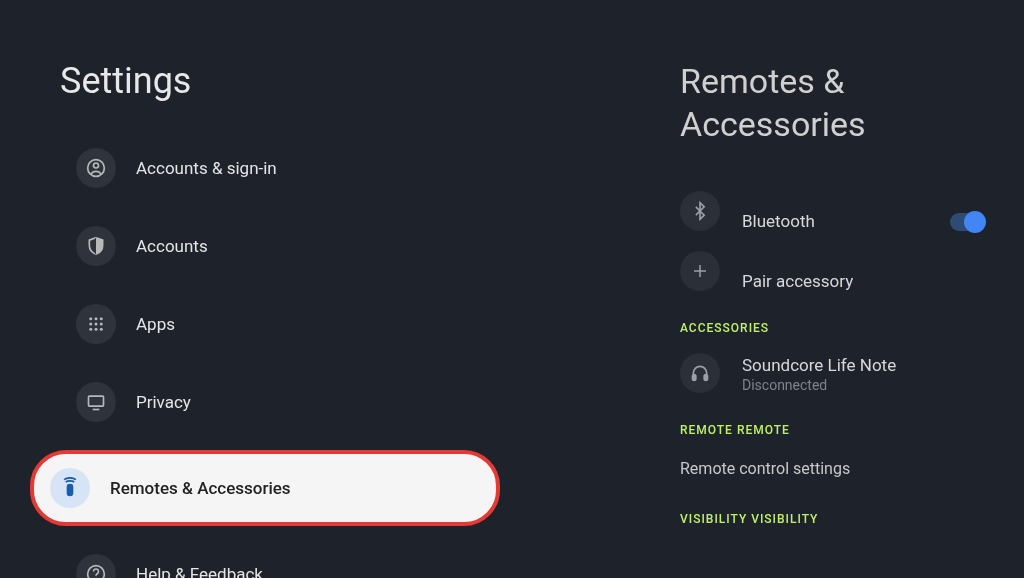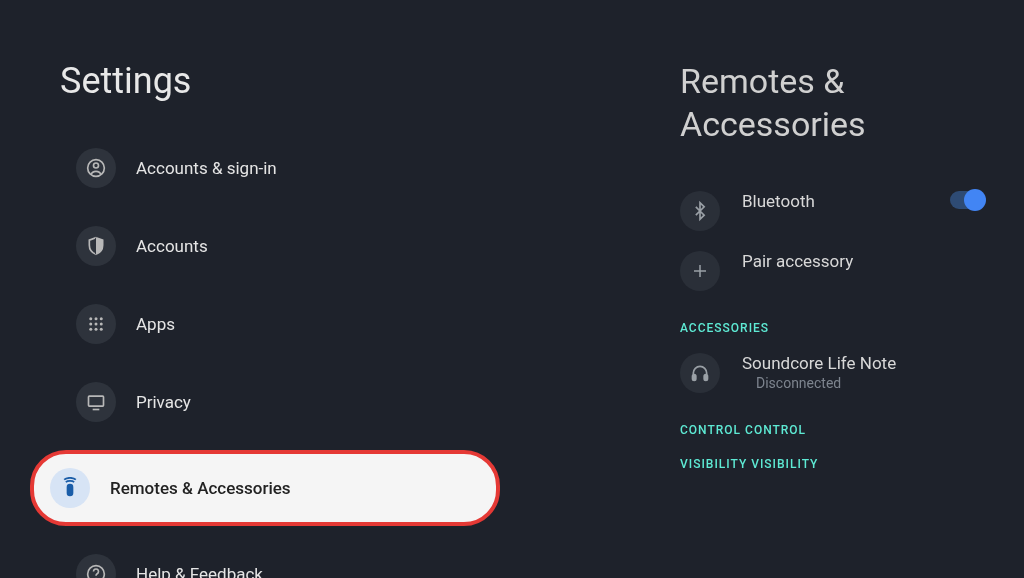--- a/index.html
+++ b/index.html
@@ -10,26 +10,26 @@
   .settings-title { color: #e8e8e8; font-size: 36px; font-weight: 400; margin-bottom: 36px; }
   .menu { display: flex; flex-direction: column; gap: 18px; }
   .menu-item { display: flex; align-items: center; gap: 20px; padding: 10px 16px; border-radius: 36px; cursor: pointer; }
   .menu-item .icon-circle { width: 40px; height: 40px; border-radius: 50%; background: #2e333c; display:flex; align-items:center; justify-content:center; flex-shrink:0; }
   .menu-item .label { color: #e5e5e5; font-size: 17px; }
   .menu-item.selected { background: #f5f5f5; border: 4px solid #e53935; padding: 14px 16px; margin-left:-30px; margin-right:100px; }
   .menu-item.selected .icon-circle { background: #d7e4f5; }
   .menu-item.selected .label { color: #222; font-weight: 500; }
   .menu-item.selected svg { stroke: #1a5da8 !important; fill: #1a5da8 !important; }
   .right-title { color: #d0d0d0; font-size: 34px; font-weight: 400; line-height: 1.25; margin-bottom: 36px; }
-  .row { display:flex; align-items:flex-start; gap:22px; padding: 10px 0; }
+  .row { display:flex; align-items:flex-end; gap:22px; padding: 10px 0; }
   .row .r-icon { width: 40px; height: 40px; border-radius: 50%; background: #2a2f38; display:flex; align-items:center; justify-content:center; flex-shrink:0; }
   .row-label { color: #d8d8d8; font-size: 17px; }
-  .row-sub { color: #7d848e; font-size: 14px; margin-top:2px;margin-left:14px;}
+  .row-sub { color: #7d848e; font-size: 14px; margin-top:2px;}
   .row-twoline { display:flex; flex-direction:column; }
-  .section-header { color: #5eead4; font-size: 12px; letter-spacing: 1px; margin: 20px 0 8px 0; font-weight:500; }
+  .section-header { color: #bef264; font-size: 12px; letter-spacing: 1px; margin: 20px 0 8px 0; font-weight:500; }
   .plain-row { color:#c8c8c8; font-size:16px; padding: 14px 0; }
   .toggle { margin-left:auto; width: 34px; height: 18px; background:#2e4b74; border-radius: 9px; position:relative; }
   .toggle::after { content:""; position:absolute; right:-2px; top:-2px; width:22px; height:22px; border-radius:50%; background:#4285f4; }
 </style>
 </head>
 <body>
 
 <div class="screen">
 
   <div class="left-pane">
@@ -143,19 +143,20 @@
             <rect x="3" y="14" width="4" height="7" rx="2" fill="#9aa0a6"></rect>
             <rect x="17" y="14" width="4" height="7" rx="2" fill="#9aa0a6"></rect>
           </svg>
       </span>
       <span class="row-twoline">
         <span class="row-label">Soundcore Life Note</span>
         <span class="row-sub">Disconnected</span>
       </span>
     </div>
 
-    <div class="section-header">CONTROL CONTROL</div>
+    <div class="section-header">REMOTE REMOTE</div>
 
+    <div class="plain-row">Remote control settings</div>
 
     <div class="section-header">VISIBILITY VISIBILITY</div>
   </div>
 
 </div>
 
 </body></html>

